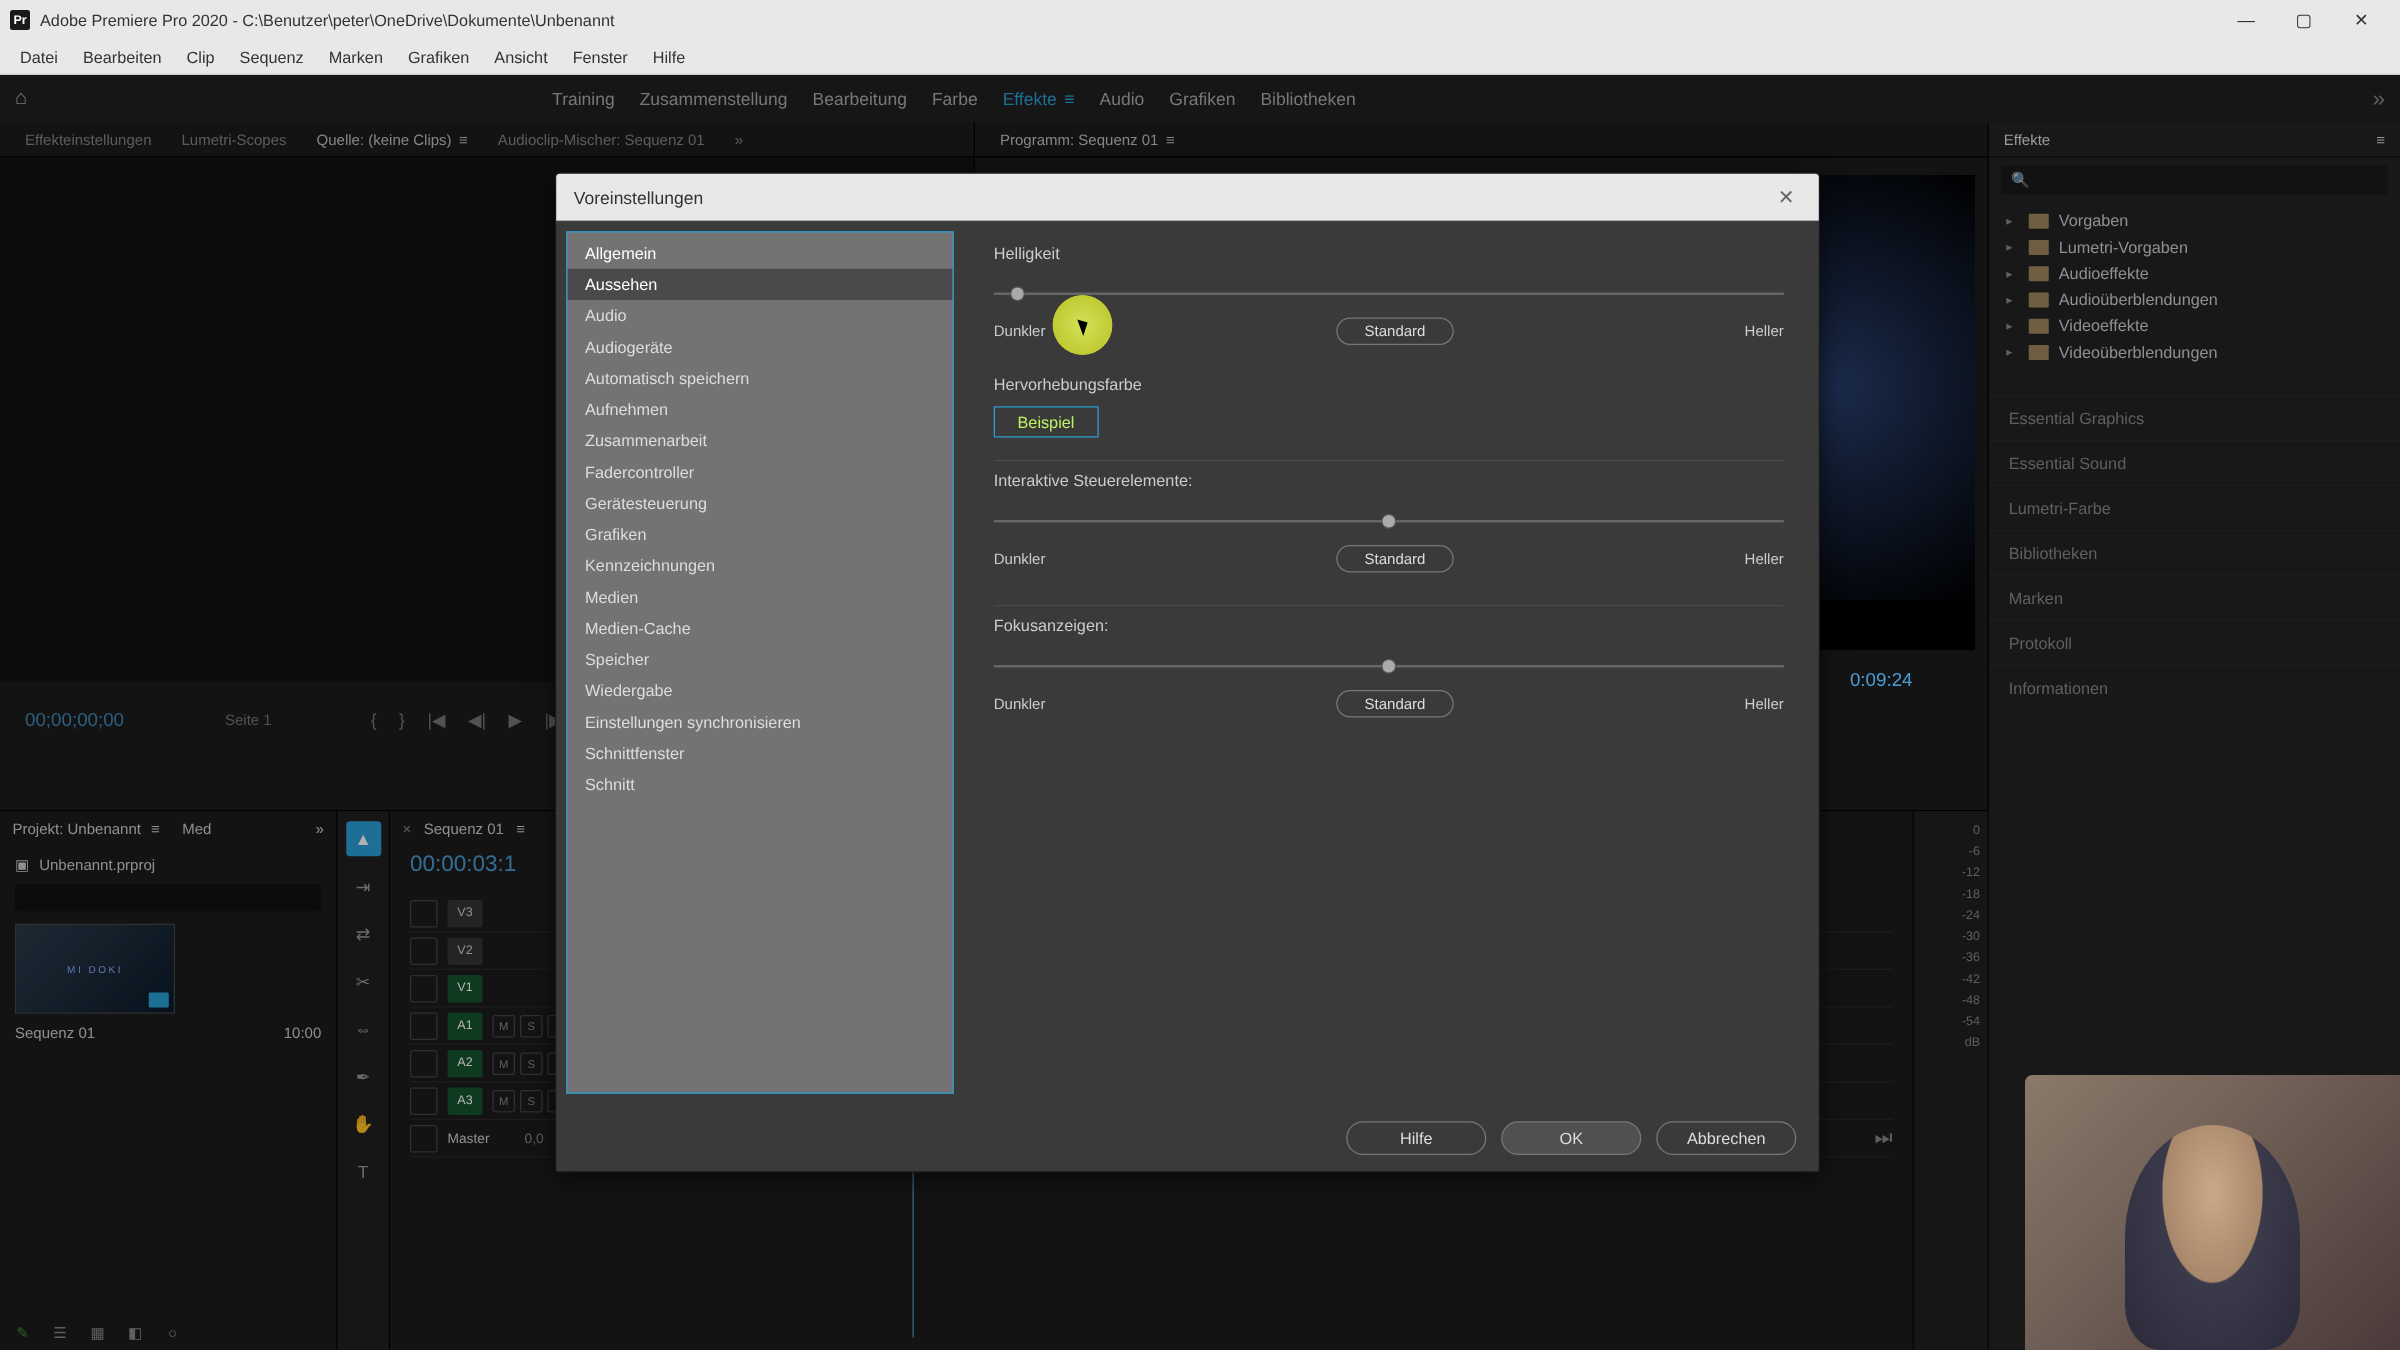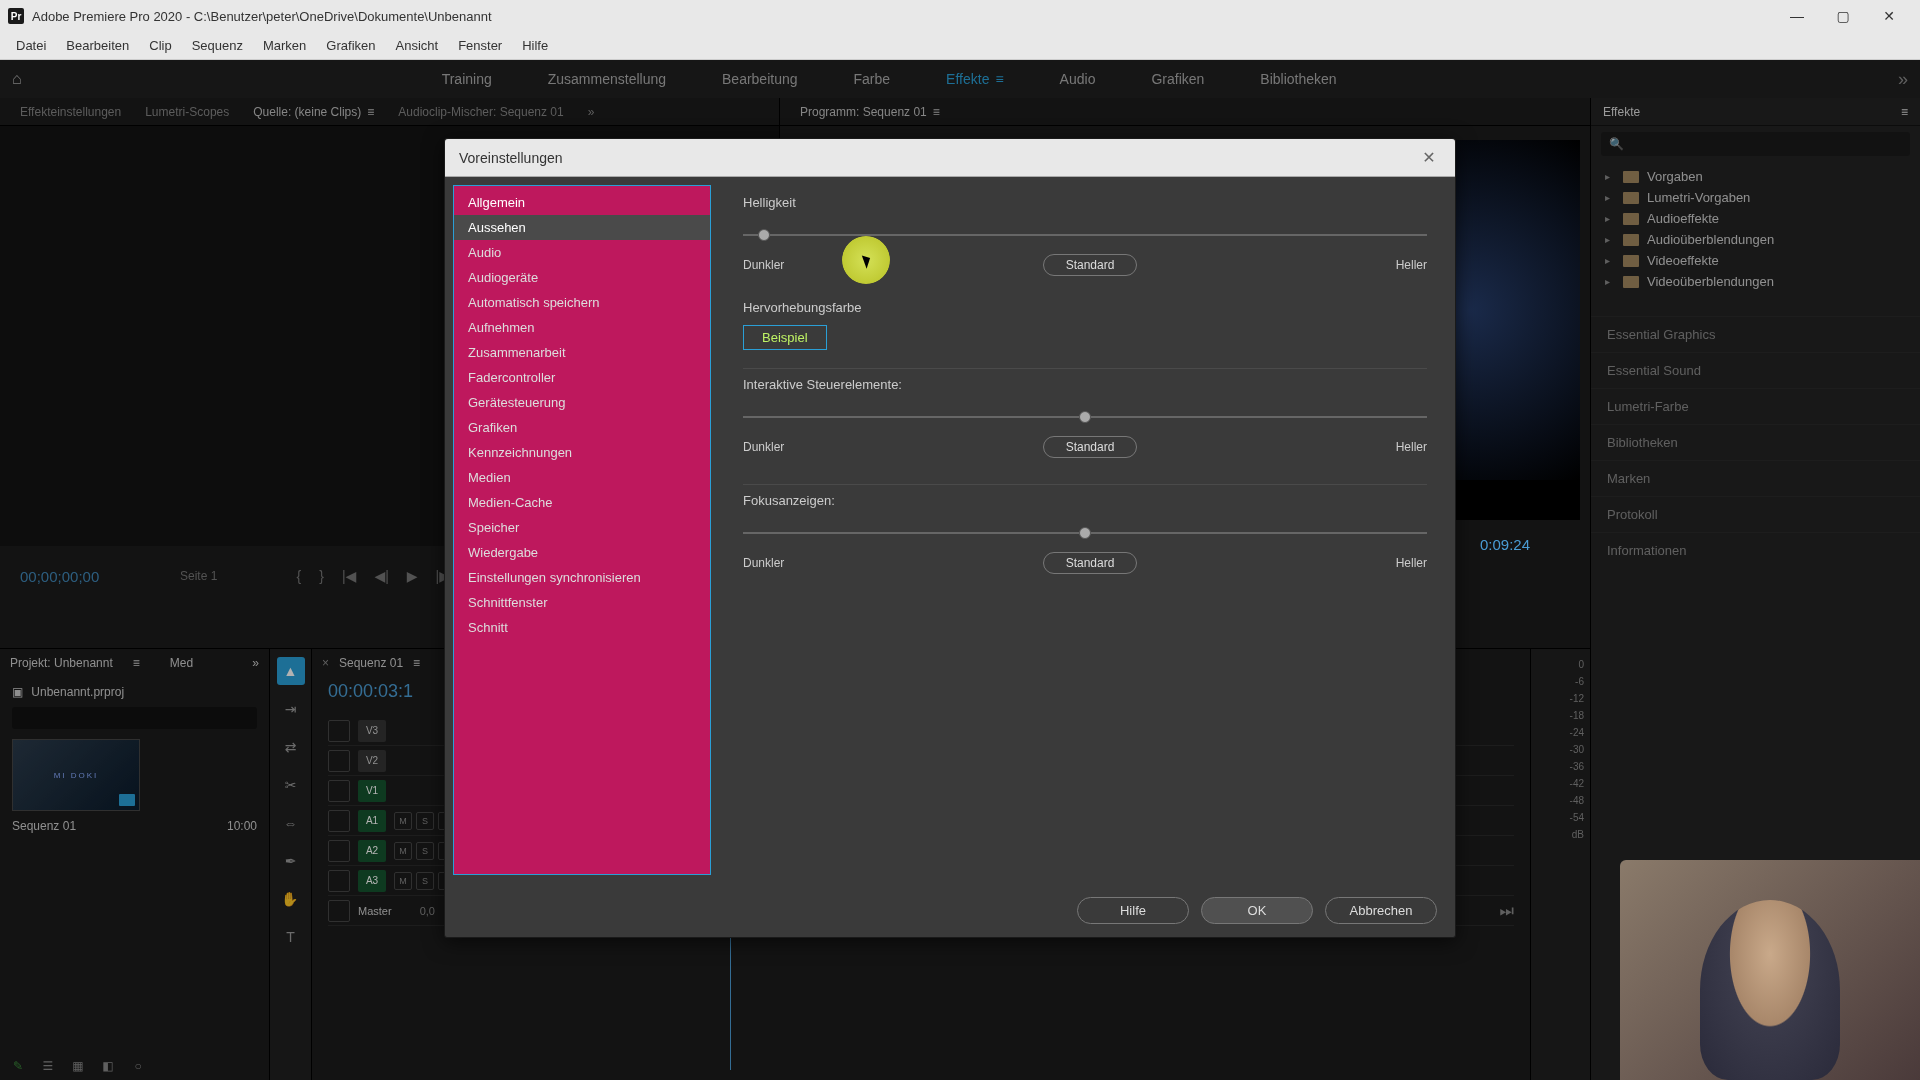--- a/index.html
+++ b/index.html
@@ -11,21 +11,21 @@
 .titlebar .title-text { font-size: 13px; color: #333; flex: 1; }
 .titlebar .win-btn { width: 46px; height: 32px; display: flex; align-items: center; justify-content: center; color: #333; font-size: 14px; cursor: pointer; }
 
 
 .menubar { height: 28px; background: #e8e8e8; display: flex; align-items: center; padding: 0 6px; border-bottom: 1px solid #ccc; }
 .menubar .menu-item { padding: 4px 10px; font-size: 13px; color: #333; cursor: pointer; }
 
 
 .workspace-row { height: 38px; background: #1f1f1f; display: flex; align-items: center; padding: 0 12px; filter: brightness(0.7); }
 .workspace-row .home-icon { color: #aaa; margin-right: 40px; }
-.workspace-row .tabs { display: flex; gap: 56px; margin-left: 380px; }
+.workspace-row .tabs { display: flex; gap: 20px; margin-left: 380px; }
 .workspace-row .tab { color: #aaa; font-size: 14px; cursor: pointer; display:flex;align-items:center;gap:6px; }
 .workspace-row .tab.active { color: #2a9fd6; }
 .workspace-row .more { margin-left: auto; color: #888; font-size: 18px; }
 
 
 .app-body { position: absolute; top: 98px; left: 0; right: 0; bottom: 0; background: #1f1f1f; filter: brightness(0.6); }
 
 
 .panel-tabs-row { height: 28px; display: flex; align-items: center; padding: 0 8px; border-bottom: 1px solid #000; }
 .panel-tab { font-size: 12px; color: #999; padding: 4px 12px; cursor: pointer; display:flex;align-items:center;gap:6px; }
@@ -48,21 +48,21 @@
 .tree-item { display: flex; align-items: center; padding: 3px 6px; font-size: 13px; color: #ccc; cursor: pointer; gap: 8px; }
 .tree-item .arrow { color: #888; font-size: 10px; width: 10px; }
 .tree-item .folder-icon { width: 16px; height: 12px; background: #a0875f; border-radius: 1px; }
 
 .acc-list { margin-top: 20px; }
 .acc-item { padding: 10px 16px; font-size: 13px; color: #888; border-top: 1px solid #2a2a2a; cursor: pointer; }
 
 
 .bottom-panels { position: absolute; top: 648px; left: 0; right: 330px; bottom: 0; display: flex; border-top: 1px solid #000; }
 .project-panel { width: 270px; border-right: 1px solid #000; background: #1b1b1b; }
-.project-header { height: 28px; display:flex;align-items:center;padding:0 10px;font-size:12px;color:#ccc;gap:20px; }
+.project-header { height: 28px; display:flex;align-items:center;padding:0 10px;font-size:12px;color:#ccc;gap:8px; }
 .project-body { padding: 8px 12px; }
 .proj-name { font-size: 12px; color: #ccc; display:flex;align-items:center;gap:8px;margin-bottom:8px; }
 .proj-search { height: 22px; background: #111; border-radius: 3px; margin-bottom: 10px; }
 .thumb { width: 128px; height: 72px; background: linear-gradient(135deg,#2a3a4a,#0a1a2a); border: 1px solid #444; margin: 8px 0; display:flex;align-items:center;justify-content:center;color:#8af;font-size:8px;letter-spacing:2px; position:relative;}
 .thumb::after{content:"";position:absolute;bottom:4px;right:4px;width:16px;height:12px;background:#2a9fd6;border-radius:1px;}
 .thumb-label { display: flex; justify-content: space-between; font-size: 12px; color: #ccc; }
 
 .tools-strip { width: 42px; background: #1f1f1f; border-right: 1px solid #000; padding: 8px 0; display:flex;flex-direction:column;align-items:center;gap:10px; }
 .tool { width: 28px; height: 28px; display:flex;align-items:center;justify-content:center;color:#999;font-size:14px;cursor:pointer;border-radius:3px; }
 .tool.active { background: #2a9fd6; color: #fff; }
@@ -81,21 +81,21 @@
 .clip-area { flex:1;height:22px;position:relative; }
 .audio-clip { position:absolute;left:200px;width:400px;height:18px;background:linear-gradient(#3a6a7a,#2a5a6a);border:1px solid #5a8a9a;border-radius:2px; }
 .playhead { position:absolute;top:60px;bottom:10px;left:418px;width:1px;background:#4a9cd4; }
 .playhead::before{content:"";position:absolute;top:-6px;left:-5px;width:11px;height:10px;background:#4a9cd6;clip-path:polygon(0 0,100% 0,50% 100%);}
 
 .audio-meter { width: 60px; background: #1f1f1f; border-left:1px solid #000; padding:10px 6px;display:flex;flex-direction:column;gap:6px;font-size:10px;color:#888;align-items:flex-end; }
 .prefs-dialog { position: absolute; top: 138px; left: 444px; width: 1012px; height: 800px; background: #3a3a3a; border: 1px solid #1a1a1a; box-shadow: 0 4px 20px rgba(0,0,0,0.6); border-radius: 3px; display:flex;flex-direction:column; }
 .prefs-title { height: 38px; background: #e8e8e8; display: flex; align-items: center; padding: 0 14px; color: #333; font-size: 14px; border-bottom:1px solid #aaa;border-radius:3px 3px 0 0; }
 .prefs-title .close { margin-left: auto; font-size: 16px; color: #666; cursor: pointer; width:24px;height:24px;display:flex;align-items:center;justify-content:center; }
 .prefs-body { flex: 1; display: flex; padding: 8px; gap: 12px; }
-.prefs-sidebar { width: 258px; border: 1px solid #2a9fd6; background: #be185d; padding: 4px 0; overflow:auto; }
+.prefs-sidebar { width: 310px; border: 1px solid #2a9fd6; background: #737373; padding: 4px 0; overflow:auto; }
 .prefs-cat { padding: 5px 14px; font-size: 13px; color: #ddd; cursor: pointer; }
 .prefs-cat.first { color: #fff; }
 .prefs-cat.selected { background: #4a4a4a; color: #fff; }
 .prefs-content { flex: 1; padding: 10px 20px; }
 .pref-group { margin-bottom: 24px; }
 .pref-label { font-size: 13px; color: #ccc; margin-bottom: 10px; }
 .slider-row { display: flex; align-items: center; gap: 12px; position: relative; height: 30px; margin-bottom: 4px; }
 .slider-track { flex: 1; height: 2px; background: #666; position: relative; }
 .slider-thumb { position: absolute; width: 12px; height: 12px; background: #aaa; border: 1px solid #555; border-radius: 50%; top: -5px; transform: translateX(-50%); cursor: pointer; }
 .slider-labels { display: flex; justify-content: space-between; align-items: center; }

